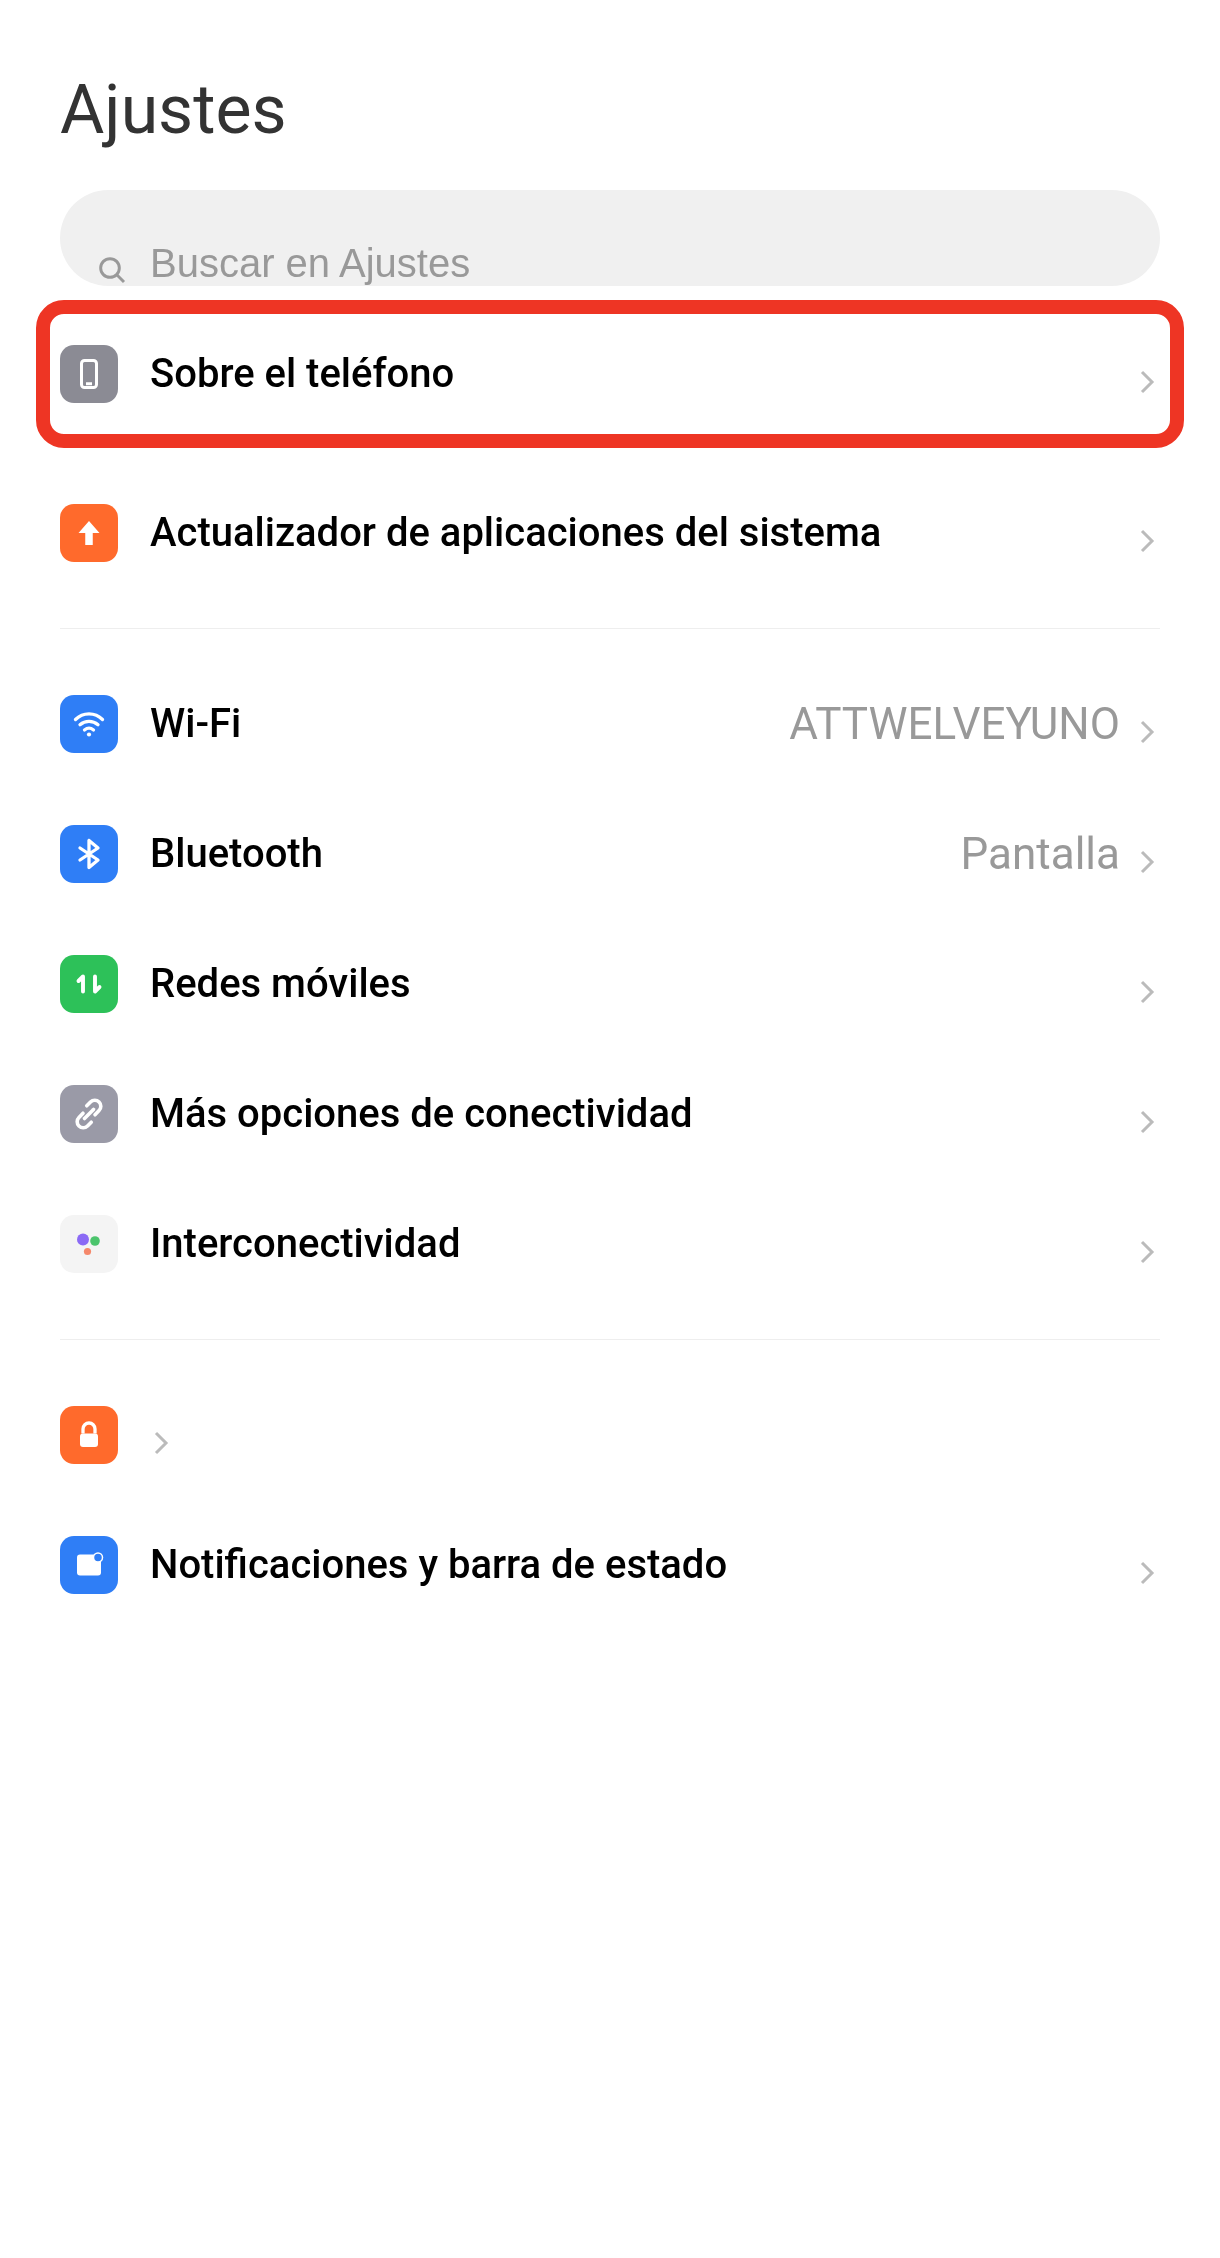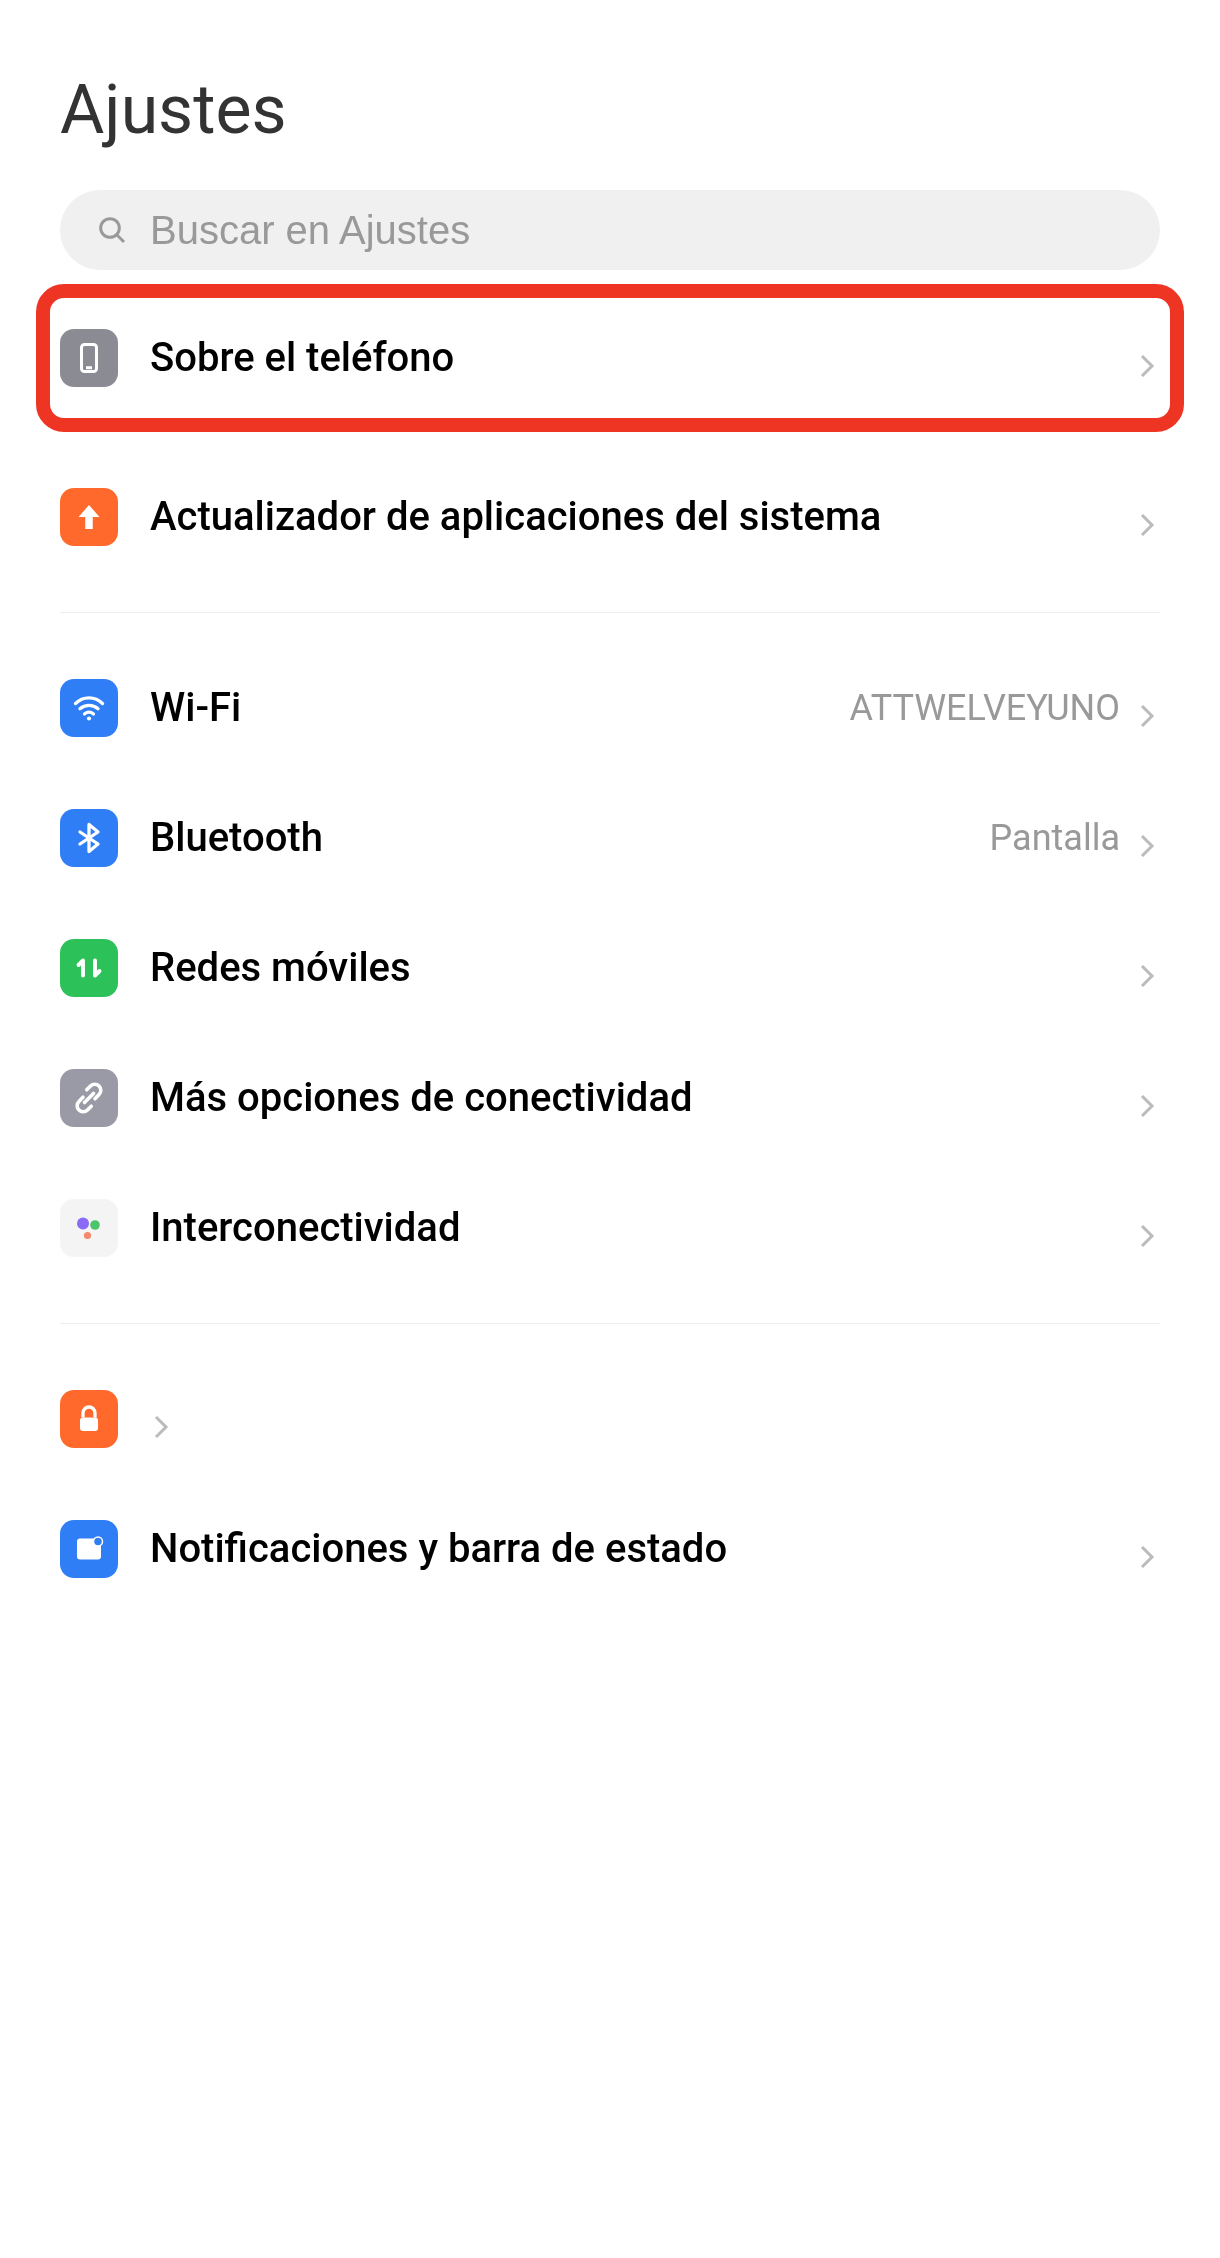--- a/index.html
+++ b/index.html
@@ -21,23 +21,23 @@
     .page-title {
       font-size: 68px;
       font-weight: 400;
       color: #333;
       padding-top: 70px;
       padding-bottom: 40px;
     }
     .search-bar {
       background: #f0f0f0;
       border-radius: 48px;
-      height: 80px;
-      display: flex;
-      align-items: center;
+      height: 96px;
+      display: flex;
+      align-items: flex-end;
       padding: 0 36px;
       margin-bottom: 4px;
     }
     .search-icon-wrap {
       margin-right: 22px;
       display: flex;
       align-items: center;
     }
     .search-input {
       border: none;
@@ -84,21 +84,21 @@
       height: 36px;
     }
     .setting-label {
       font-size: 40px;
       font-weight: 500;
       color: #000;
       flex: 1;
       line-height: 1.3;
     }
     .setting-value {
-      font-size: 36px;
+      font-size: 44px;
       color: #999;
       margin-right: 16px;
     }
     .chevron {
       width: 24px;
       height: 24px;
       flex-shrink: 0;
     }
     .chevron svg {
       width: 24px;

